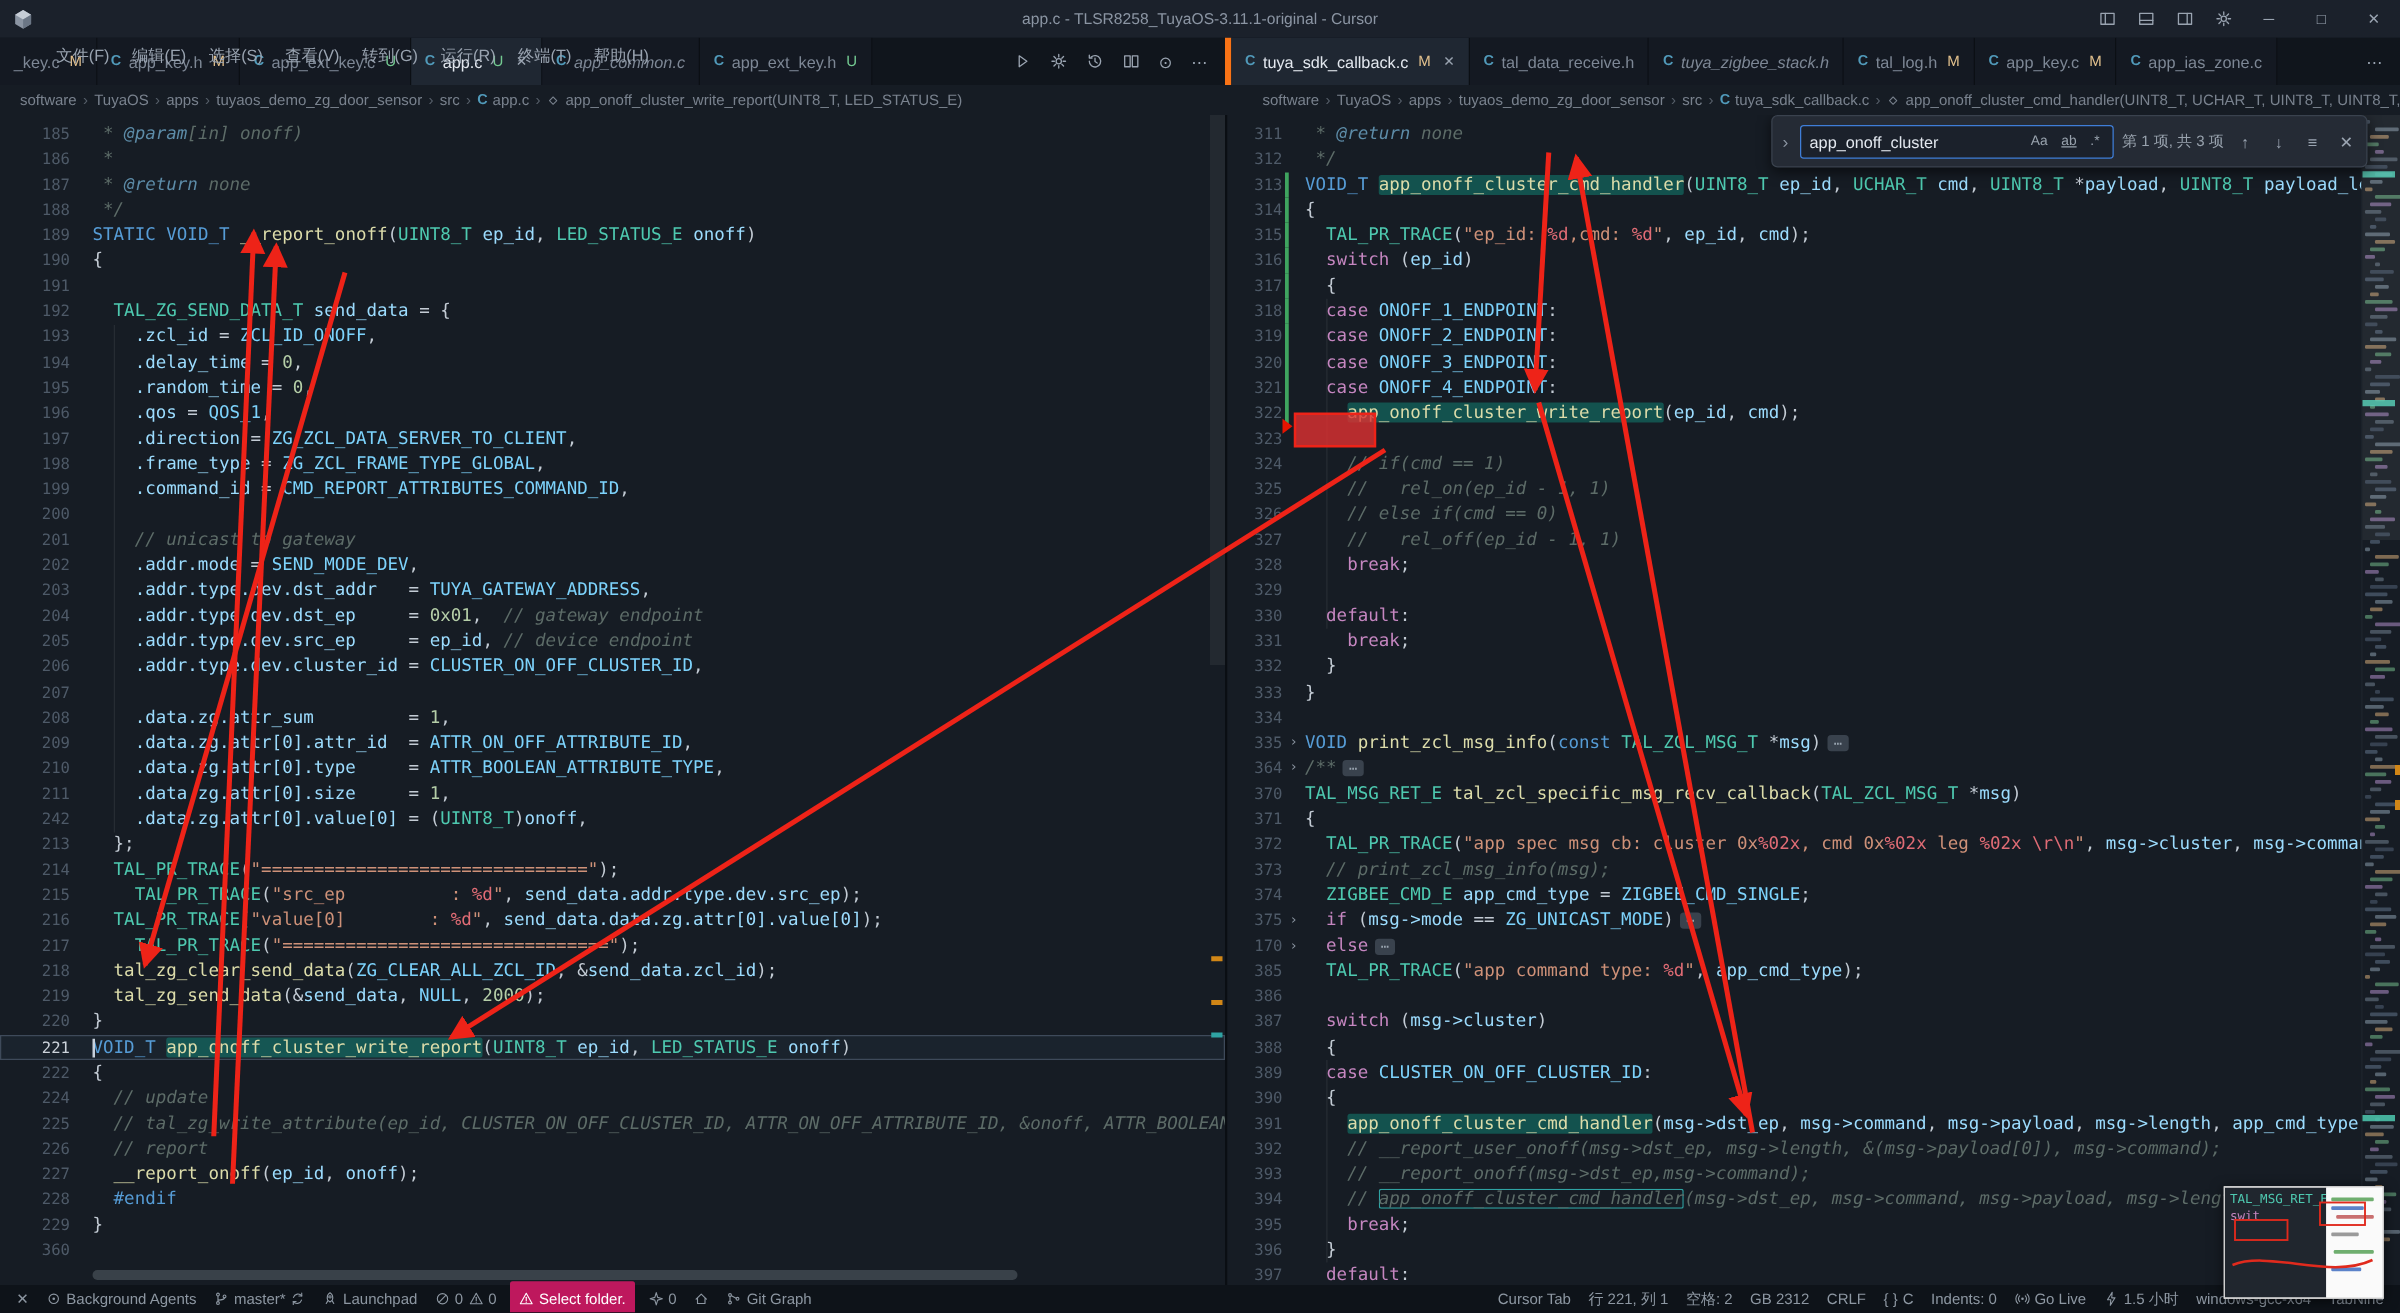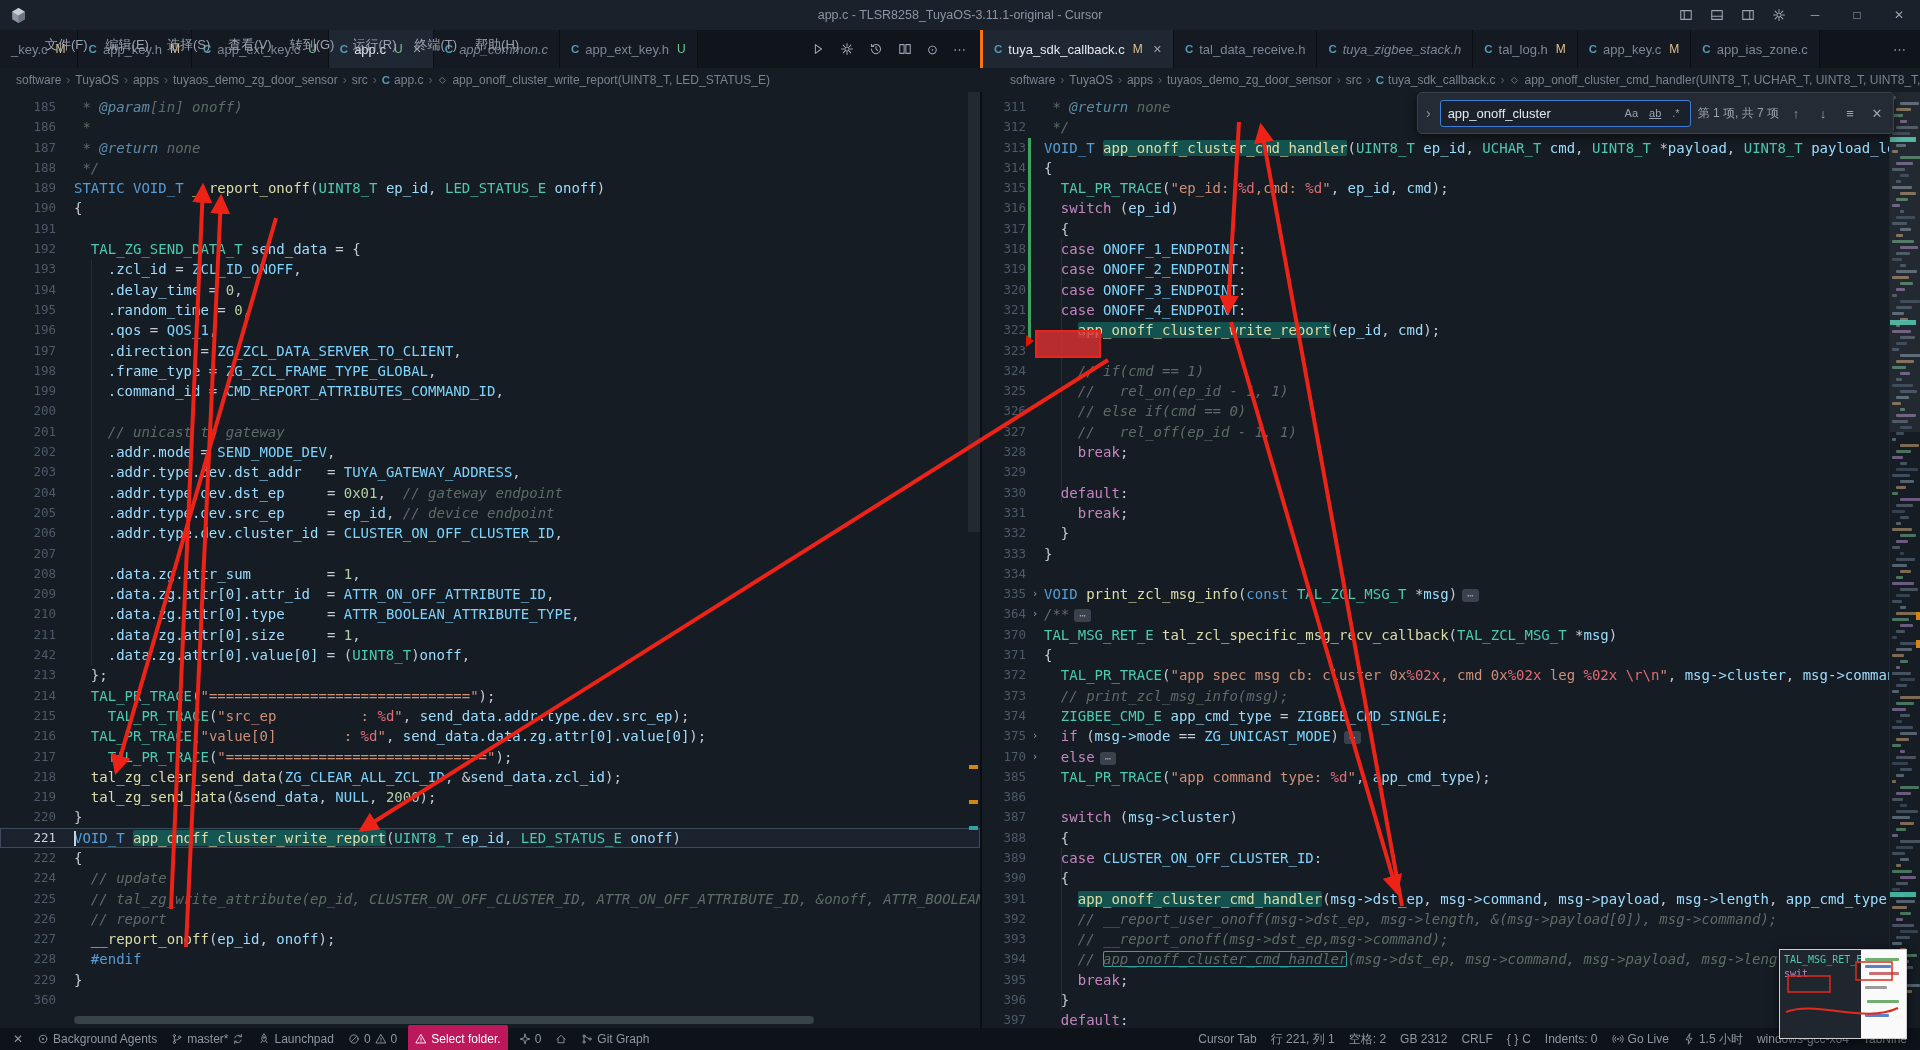--- a/index.html
+++ b/index.html
@@ -11,21 +11,21 @@
   #logo{width:17px;height:17px;margin:0 9px 0 10px;flex:none;}
   #menus{display:flex;height:100%;}
   .menu-item{padding:0 9px;display:flex;align-items:center;cursor:default;margin-top:45px;}
   #title{position:absolute;left:50%;transform:translateX(-50%);color:#8b95a3;font-size:12.5px;white-space:nowrap;}
   #win-controls{margin-left:auto;display:flex;height:100%;align-items:center;}
   .win-icon{width:31px;height:100%;display:flex;align-items:center;justify-content:center;font-size:12px;color:#9aa4b1;}
   .win-icon.ctrl{width:42px;}
   
   #tabbar{position:absolute;top:30px;left:0;right:0;height:38px;background:#10151c;display:flex;z-index:30;}
   .tabzone{display:flex;height:100%;overflow:hidden;}
-  #tabzone-left{width:980px;border-right:3px solid #f97316;}
+  #tabzone-left{width:980px;border-right:5px solid #f97316;}
   #tabzone-right{flex:1;}
   .tabs{display:flex;height:100%;}
   .tab{display:flex;align-items:center;gap:6px;padding:0 11px;background:#141922;color:#7d8795;
        font-size:13px;border-right:1px solid #0b0f14;height:100%;white-space:nowrap;flex:none;}
   .tab.active{background:#1f2732;color:#e3e8ef;}
   .tab.preview .label{font-style:italic;}
   .tab .badge{font-size:12px;margin-left:2px;}
   .badge-M{color:#e2c08d;}
   .badge-U{color:#73c991;}
   .tab .close{color:#9aa4b1;margin-left:4px;font-size:11px;}
@@ -639,21 +639,21 @@
       <div id="search-widget">
         <span class="find-grip">›</span>
         <div class="find-input">
           <span class="find-text">app_onoff_cluster</span>
           <span class="find-toggles" id="find-toggles">
               <span class="find-toggle t0">Aa</span>
               <span class="find-toggle t1">ab</span>
               <span class="find-toggle t2">.*</span>
             </span>
         </div>
-        <span class="find-count">第 1 项, 共 7 项</span>
+        <span class="find-count">第 1 项, 共 3 项</span>
         <span class="find-btn">↑</span>
         <span class="find-btn">↓</span>
         <span class="find-btn">≡</span>
         <span class="find-btn">✕</span>
       </div>
     </div>
   </div>
 
   <div id="statusbar">
     <div id="status-left">

